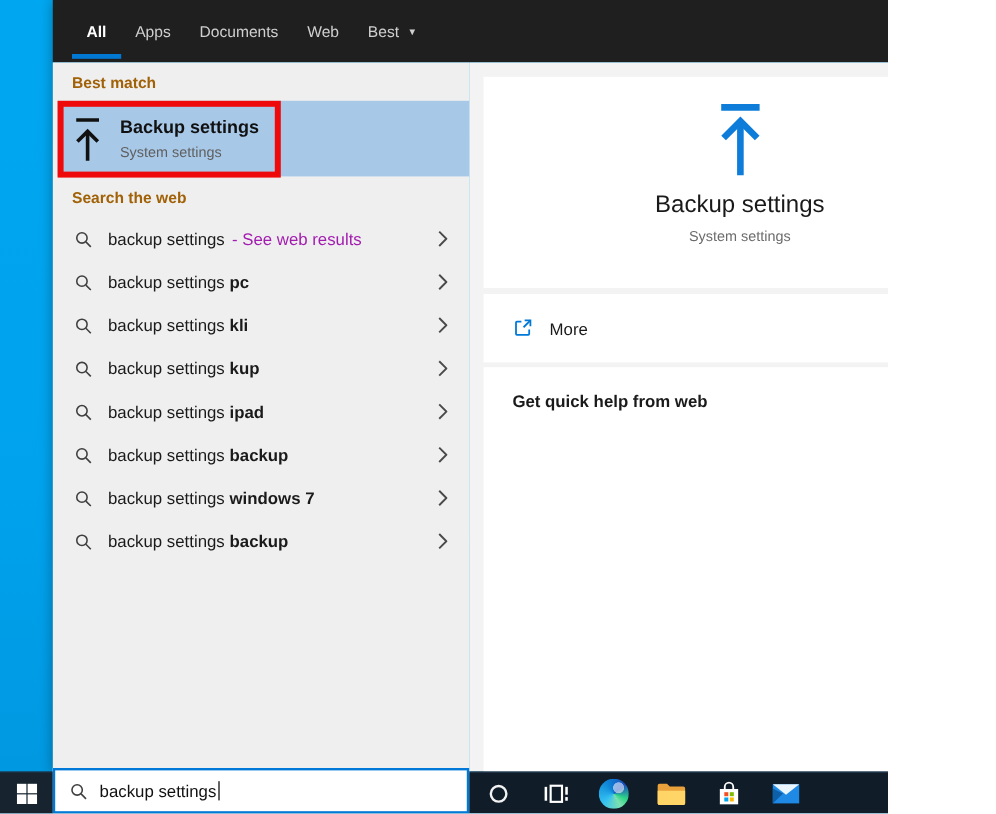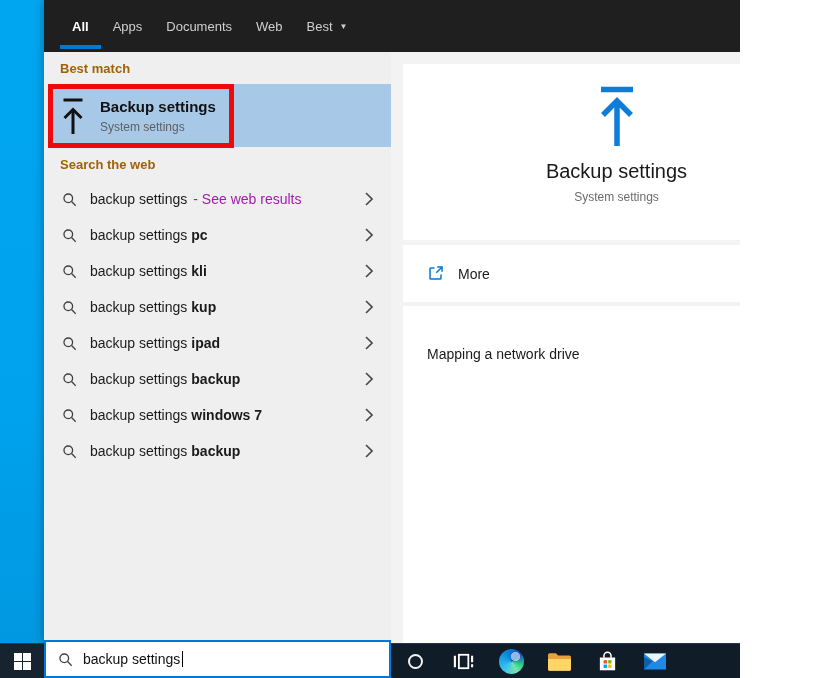--- a/index.html
+++ b/index.html
@@ -294,21 +294,21 @@
         <div class="card card-open">
           <svg width="17" height="17" viewBox="0 0 17 17" fill="none" stroke="#0078d7" stroke-width="1.5">
             <path d="M7.5 3 H3.8 C3.35 3 3 3.35 3 3.8 V13.2 C3 13.65 3.35 14 3.8 14 H13.2 C13.65 14 14 13.65 14 13.2 V9.5"></path>
             <path d="M10.2 2 H15 V6.8"></path>
             <path d="M15 2 L9.3 7.7"></path>
           </svg>
           <span class="open-label">More</span>
         </div>
 
         <div class="card card-help">
-          <div class="help-link">Mapping a network drive</div>
+          <div class="help-header">Get quick help from web</div>
         </div>
 
       </div>
     </div>
   </div>
 
   <div class="taskbar">
     <div class="start-btn">
       <svg width="17" height="17" viewBox="0 0 17 17">
         <rect x="0" y="0" width="8" height="8" fill="#fff"></rect>

